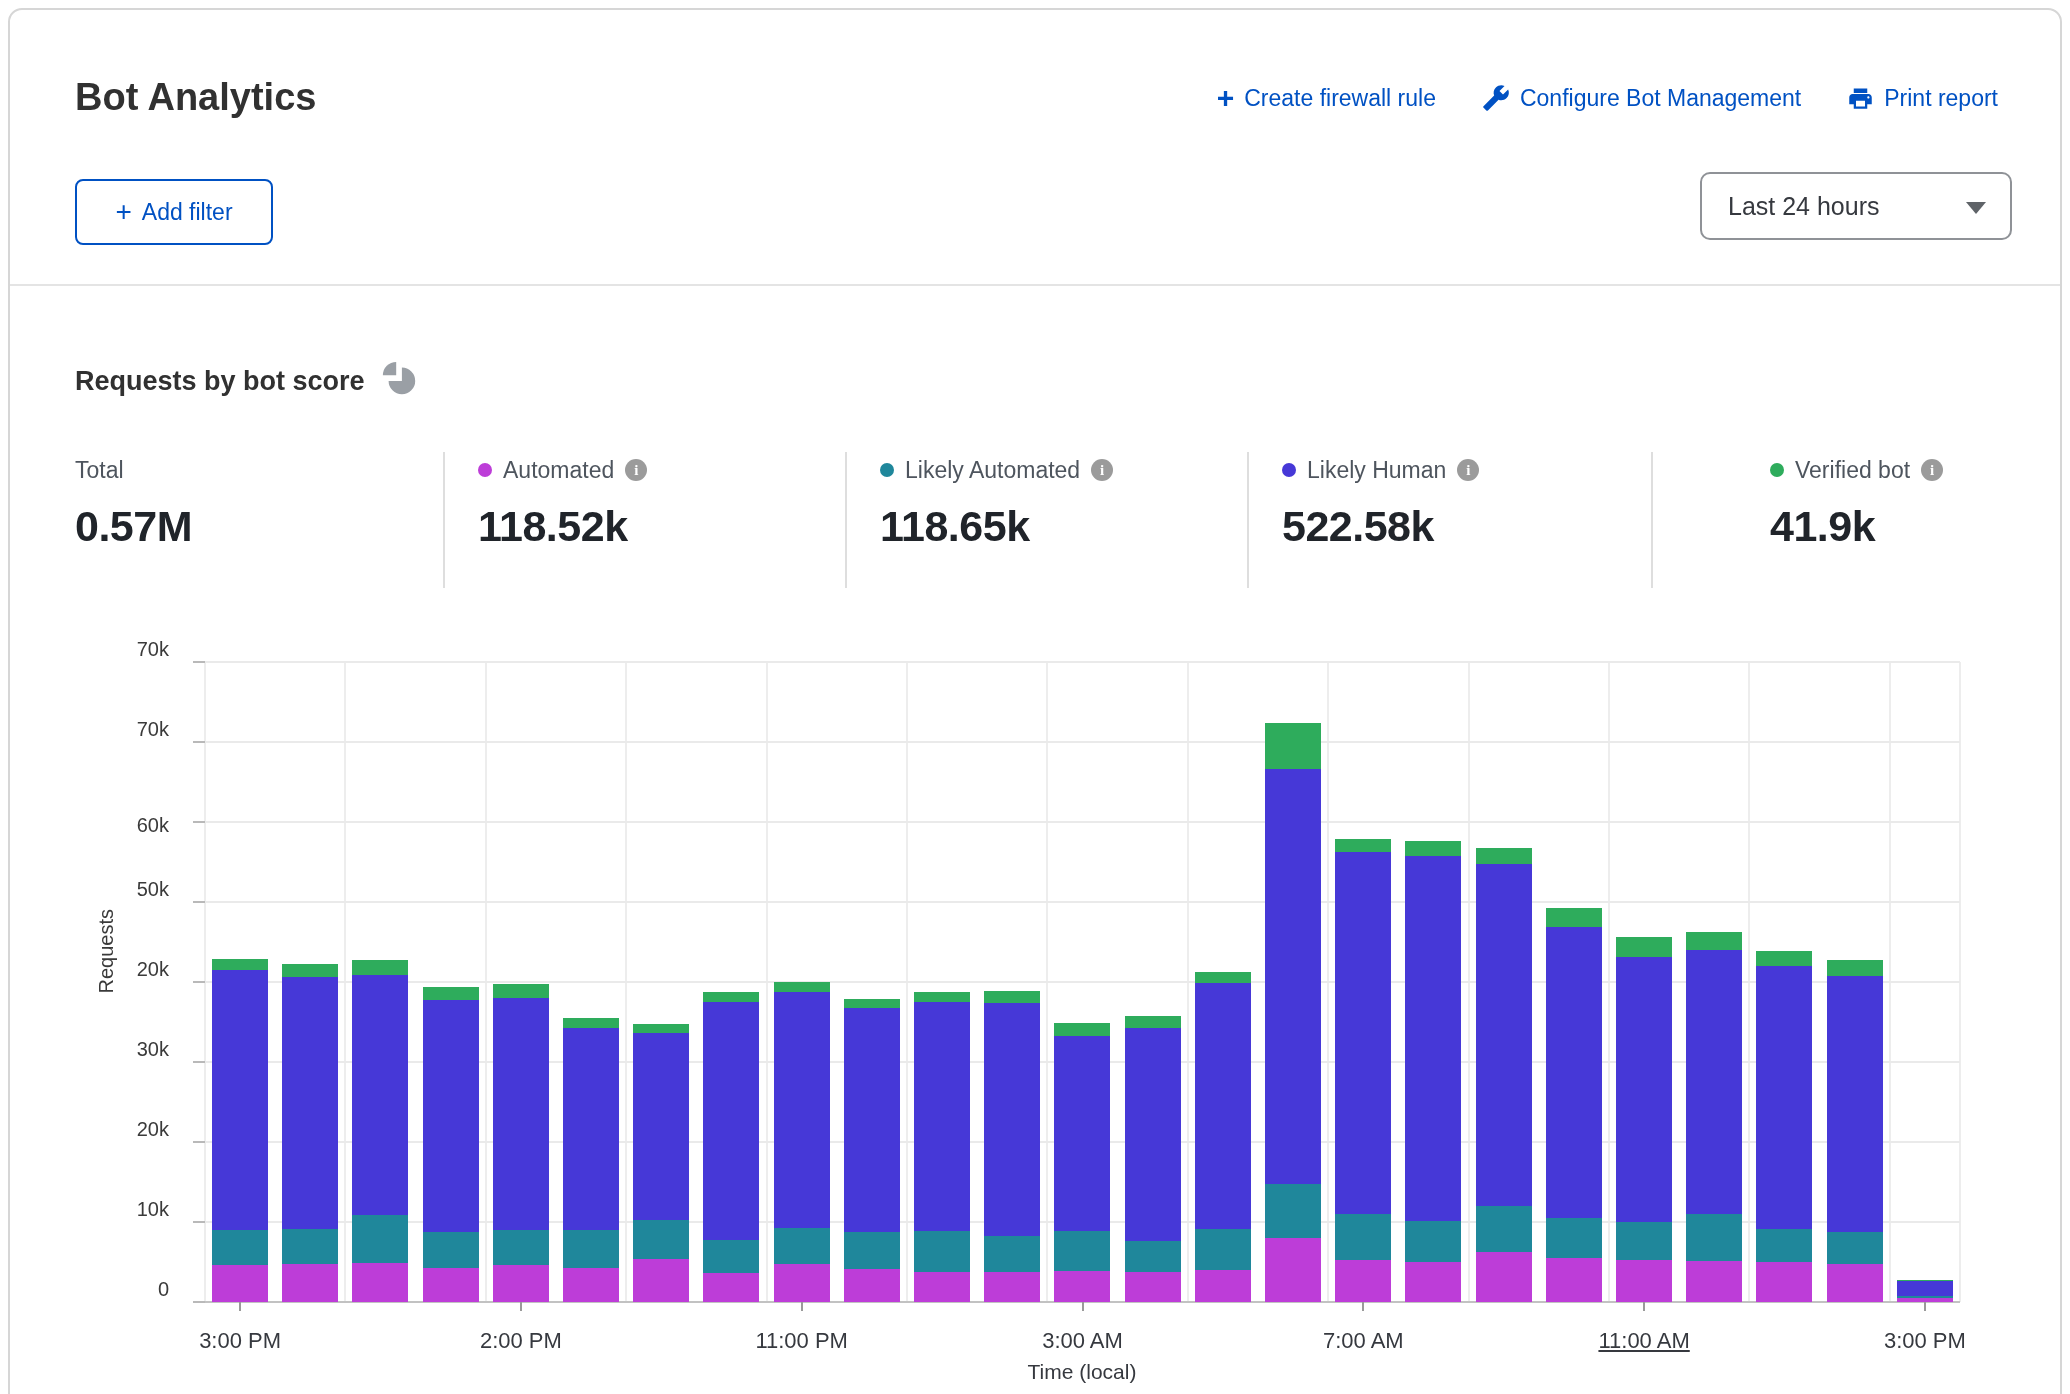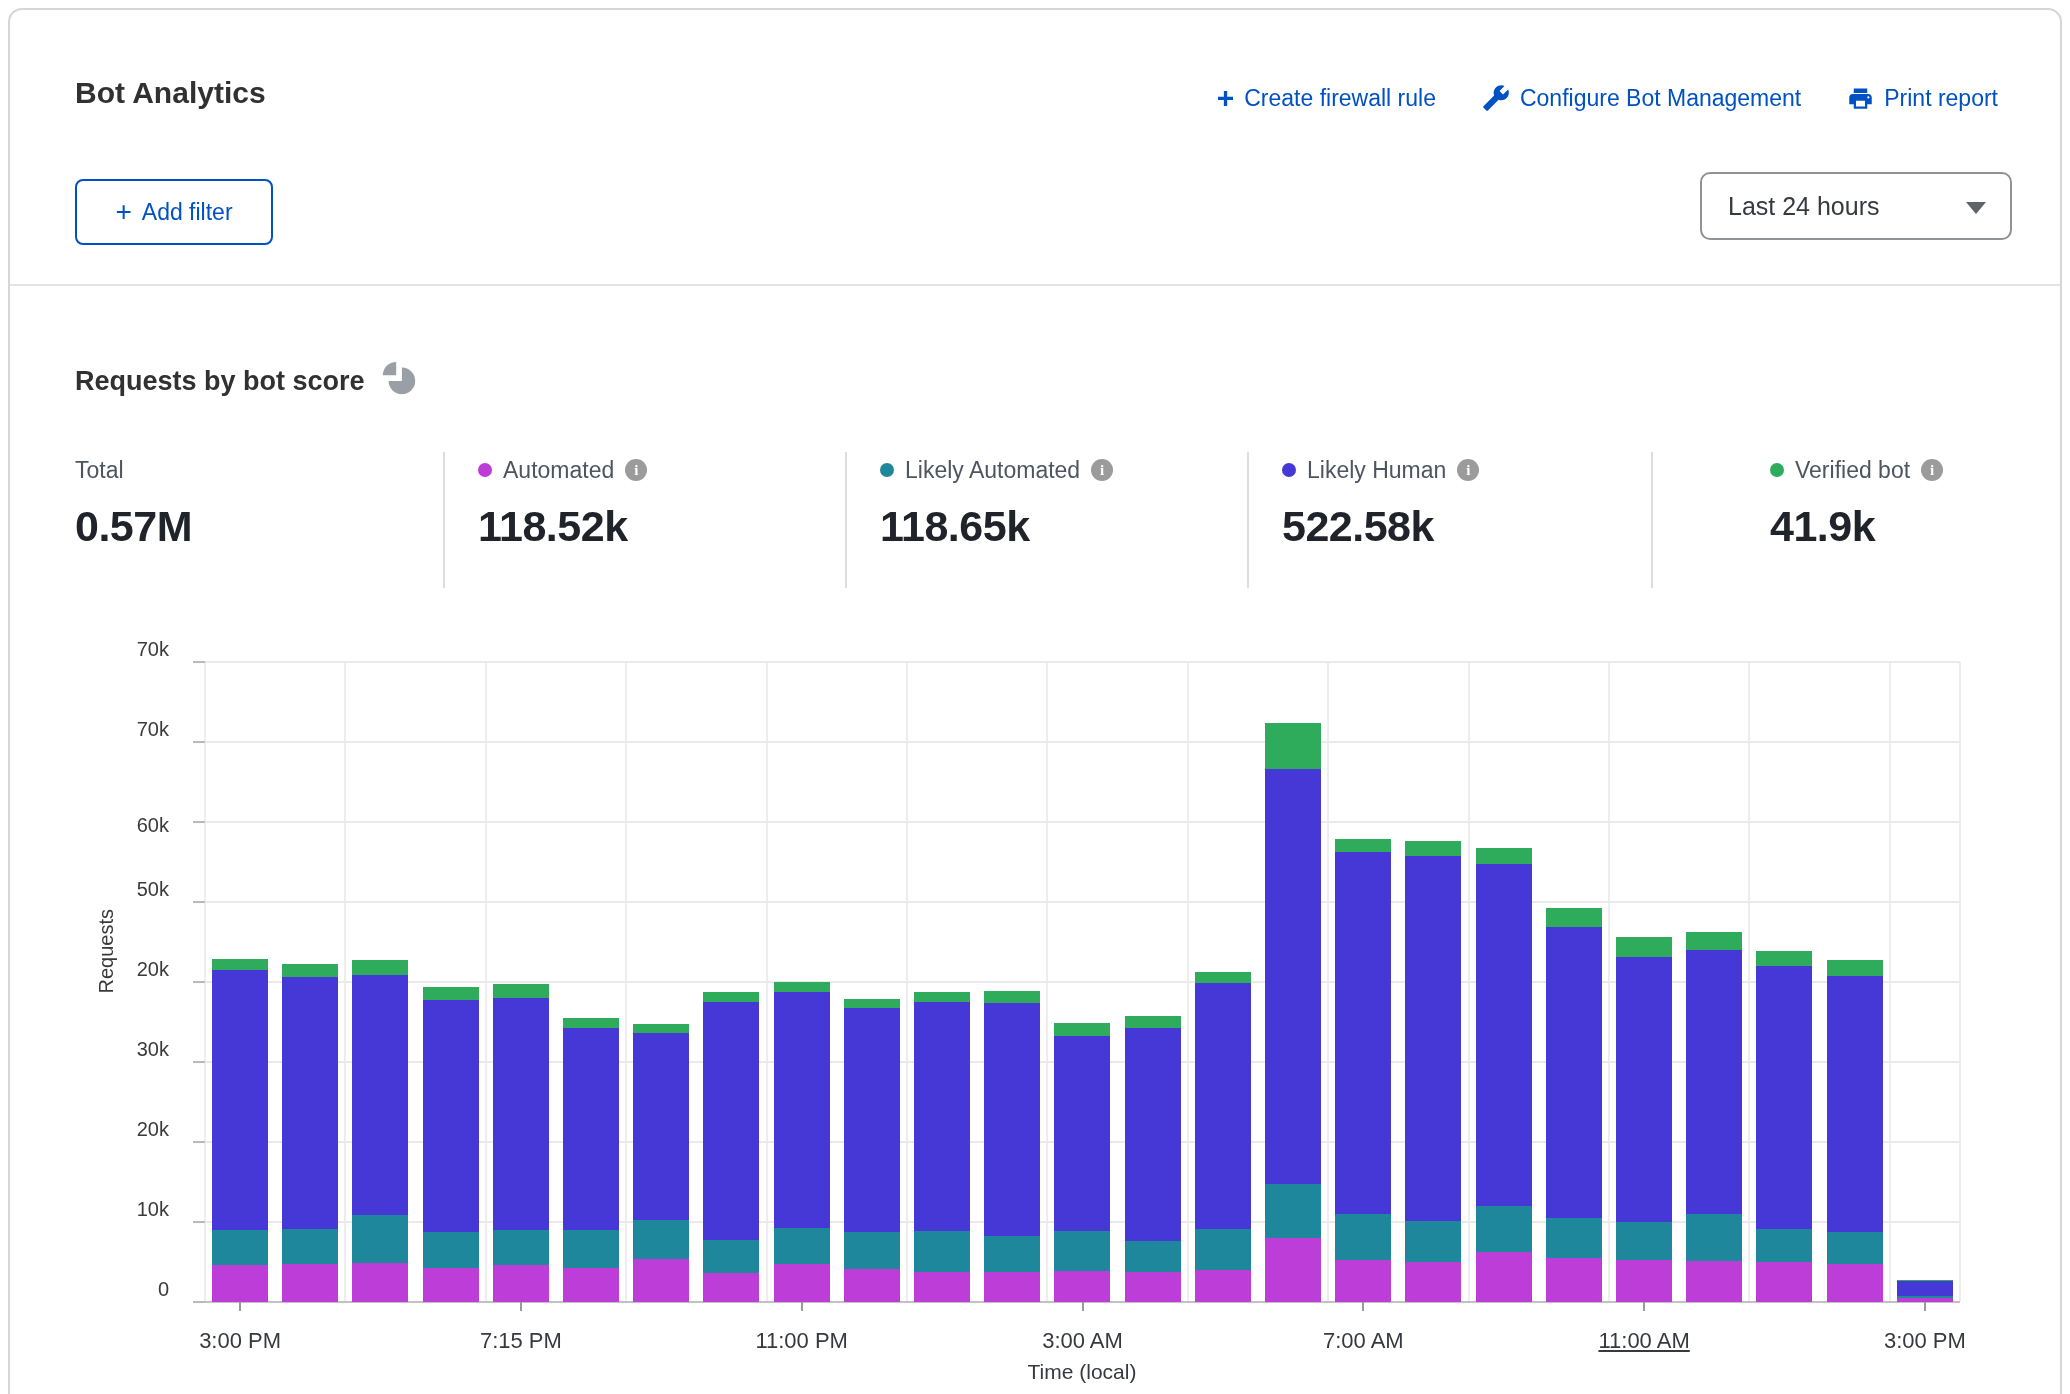--- a/index.html
+++ b/index.html
@@ -5,21 +5,21 @@
   * { margin:0; padding:0; box-sizing:border-box; }
   html,body { width:2070px; height:1394px; background:#fff; overflow:hidden;
     font-family:"Liberation Sans", sans-serif; }
 
   
   .card-frame { position:absolute; left:8px; top:8px; right:8px; height:2200px;
     border:2px solid #d6d6d6; border-radius:14px; pointer-events:none; }
   .header-divider { position:absolute; left:10px; right:10px; top:284px; height:2px; background:#e4e4e4; }
 
   
-  .page-title { position:absolute; left:75px; top:76px; font-size:30px; font-weight:700; color:#313131; }
+  .page-title { position:absolute; left:75px; top:76px; font-size:38px; font-weight:700; color:#313131; }
   .actions { position:absolute; top:84px; right:72px; display:flex; gap:46px; align-items:center; }
   .action-link { display:flex; align-items:center; gap:10px; color:#0051c3; font-size:23px;
     cursor:pointer; text-decoration:none; }
   .plus-glyph { font-size:30px; font-weight:600; line-height:22px; }
   .action-link svg { display:block; }
 
   .add-filter-btn { position:absolute; left:75px; top:179px; width:198px; height:66px;
     background:#fff; border:2px solid #0051c3; border-radius:8px; color:#0051c3;
     font-size:23px; font-family:inherit; cursor:pointer; display:flex; align-items:center;
     justify-content:center; gap:10px; }
@@ -405,21 +405,21 @@
       <div class="bar">
         <seg style="height: 4px; background: rgb(189, 61, 216);"></seg>
         <seg style="height: 2.4px; background: rgb(31, 135, 155);"></seg>
         <seg style="height: 14.4px; background: rgb(70, 56, 215);"></seg>
         <seg style="height: 0.8px; background: rgb(46, 172, 92);"></seg>
       </div>
     </div>
     <div class="xtick-mark" style="left: 34.1px;"></div>
     <span class="xtick-label" style="left: 35.1px;">3:00 PM</span>
     <div class="xtick-mark" style="left: 314.9px;"></div>
-    <span class="xtick-label" style="left: 315.9px;">7:15 PM</span>
+    <span class="xtick-label" style="left: 315.9px;">2:00 PM</span>
     <div class="xtick-mark" style="left: 595.7px;"></div>
     <span class="xtick-label" style="left: 596.7px;">11:00 PM</span>
     <div class="xtick-mark" style="left: 876.5px;"></div>
     <span class="xtick-label" style="left: 877.5px;">3:00 AM</span>
     <div class="xtick-mark" style="left: 1157.3px;"></div>
     <span class="xtick-label" style="left: 1158.3px; text-align: center;">7:00 AM</span>
     <div class="xtick-mark" style="left: 1438.1px;"></div>
     <span class="xtick-label" style="left: 1439.1px; text-decoration: underline;">11:00 AM</span>
     <div class="xtick-mark" style="left: 1718.9px;"></div>
     <span class="xtick-label" style="left: 1719.9px;">3:00 PM</span>

